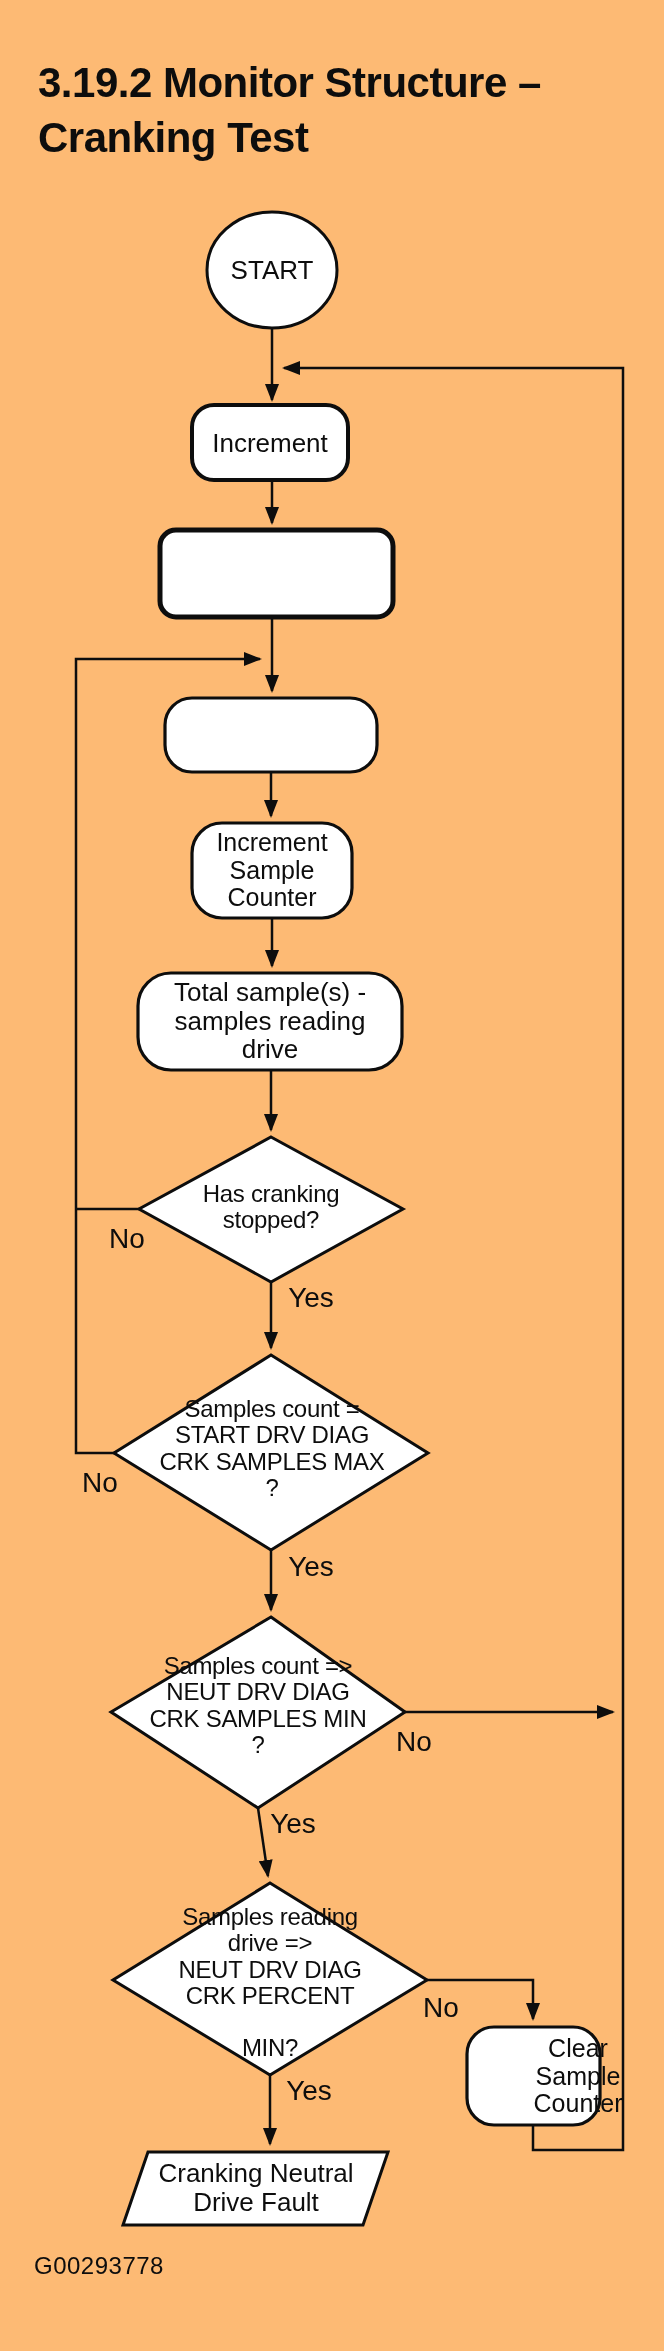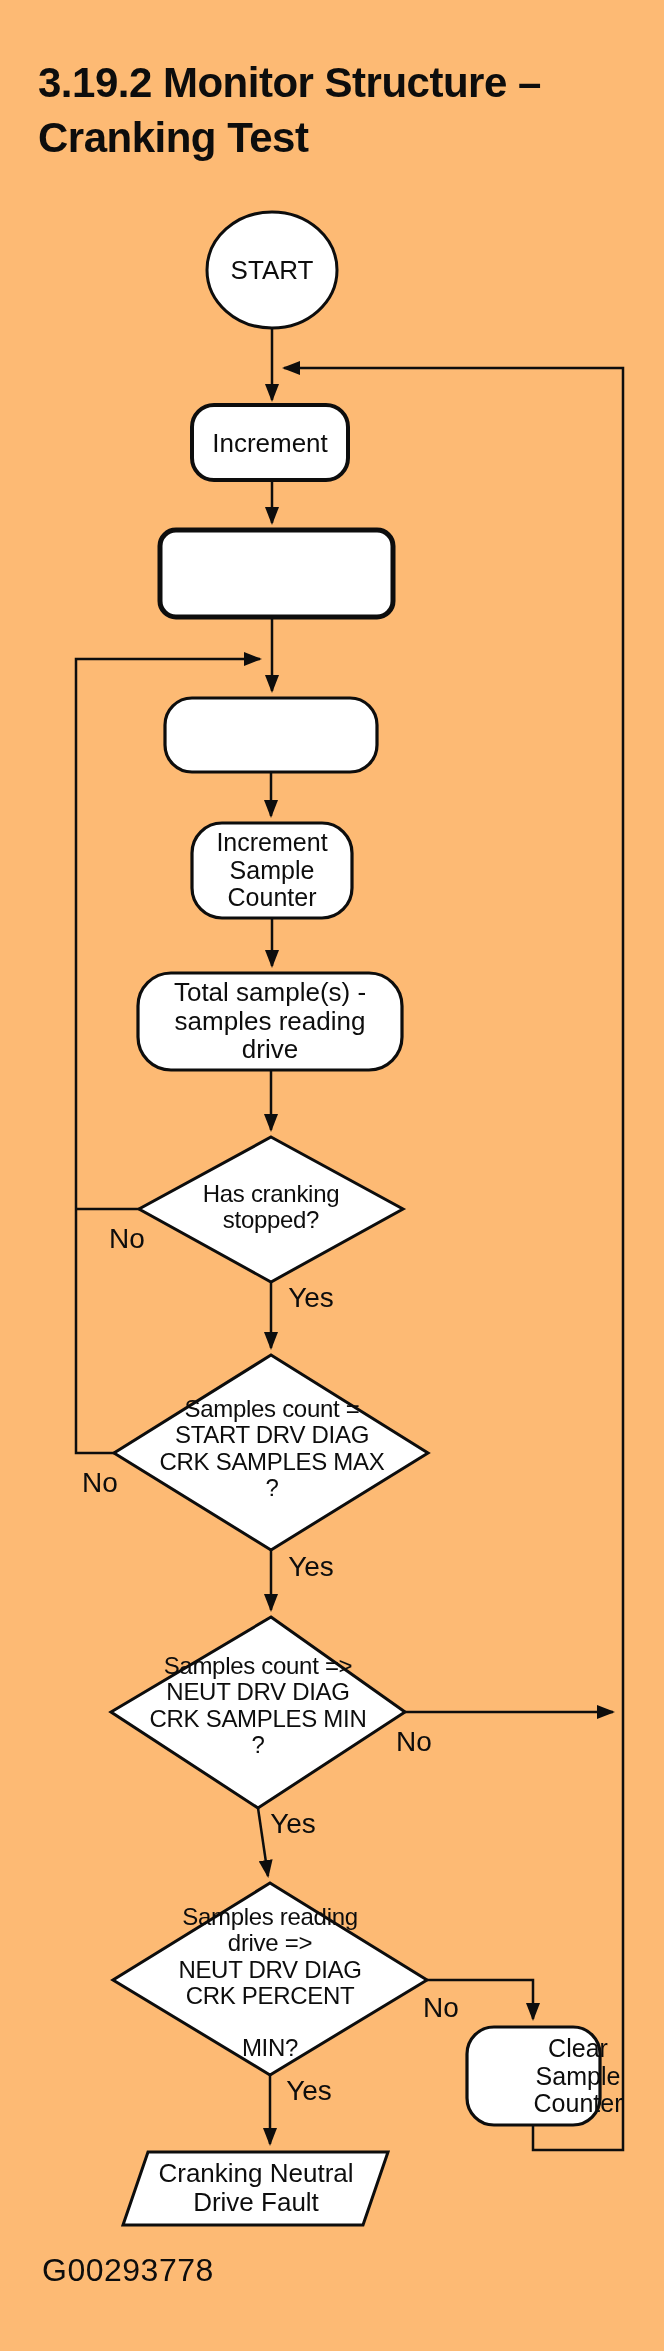--- a/index.html
+++ b/index.html
@@ -32,23 +32,23 @@
     white-space: pre-line;
     letter-spacing: -0.5px;
   }
   .box-text   { font-size: 26px; }
   .box-text-sm{ font-size: 25px; }
   .box-text-lg{ font-size: 27px; letter-spacing: -0.5px; }
   .diamond-text { font-size: 24px; letter-spacing: -0.3px; }
   .edge-text  { font-size: 28px; }
   .fig-code {
     position: absolute;
-    left: 42px;
+    left: 34px;
     top: 2252px;
-    font-size: 32px;
+    font-size: 24px;
     letter-spacing: 0.5px;
   }
   svg path, svg ellipse, svg rect, svg polygon { vector-effect: none; }
 </style>
 </head>
 <body>
 
 <div id="page">
 
   <svg id="flow-svg" width="664" height="2351" viewBox="0 0 664 2351">

